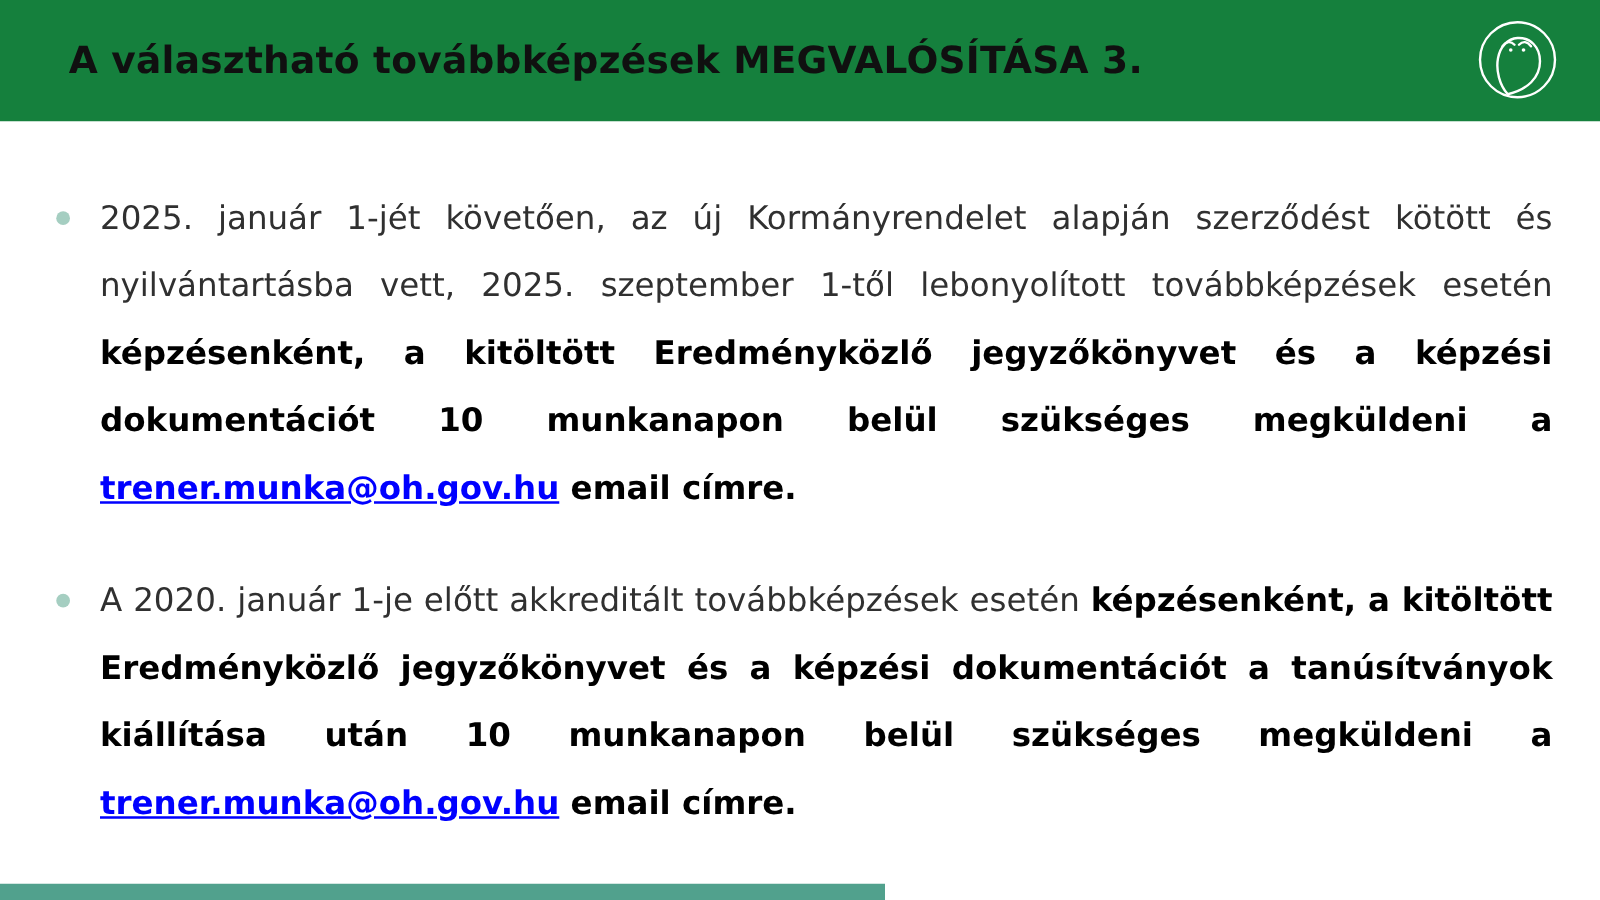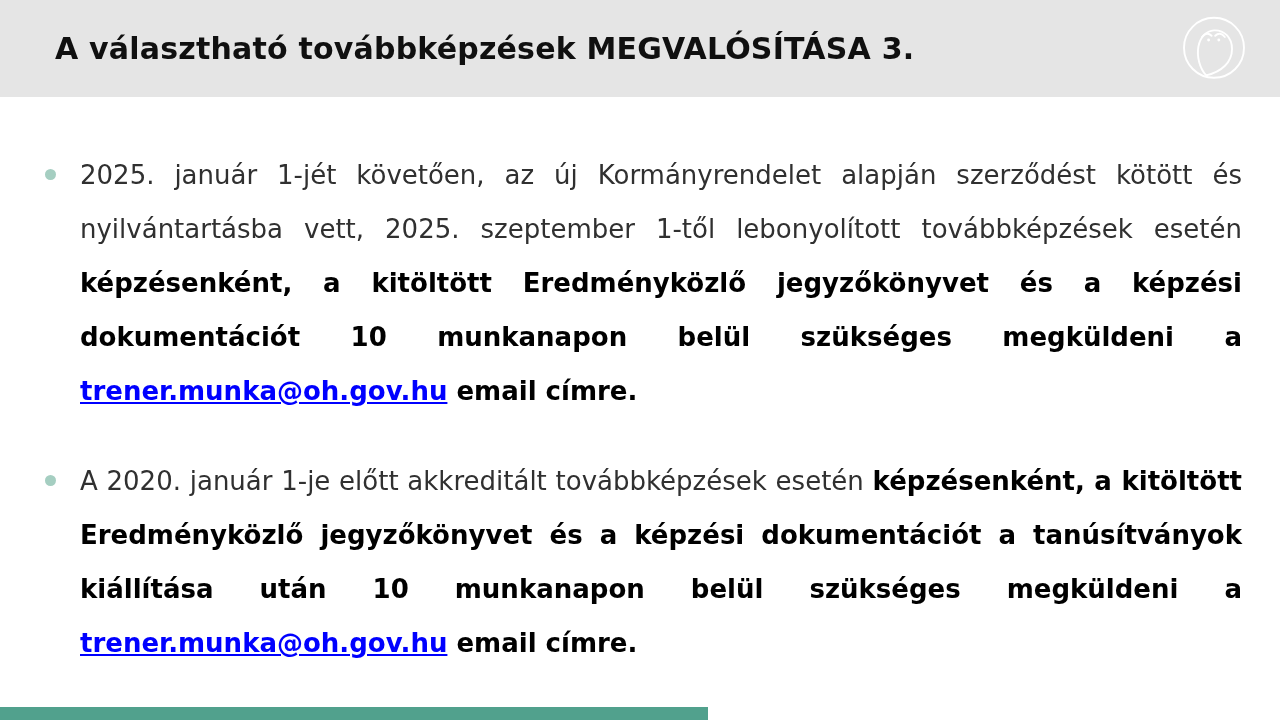--- a/index.html
+++ b/index.html
@@ -16,21 +16,21 @@
     width: 1280px;
     height: 720px;
     background: #ffffff;
   }
   
   .band {
     position: absolute;
     top: 0; left: 0;
     width: 1280px;
     height: 97px;
-    background: #e5e5e5;
+    background: #15803d;
     display: flex;
     align-items: center;
   }
   .band h1 {
     margin: 0 0 0 55px;
     font-size: 30px;
     font-weight: 700;
     color: #101010;
     letter-spacing: 0.2px;
     white-space: nowrap;

